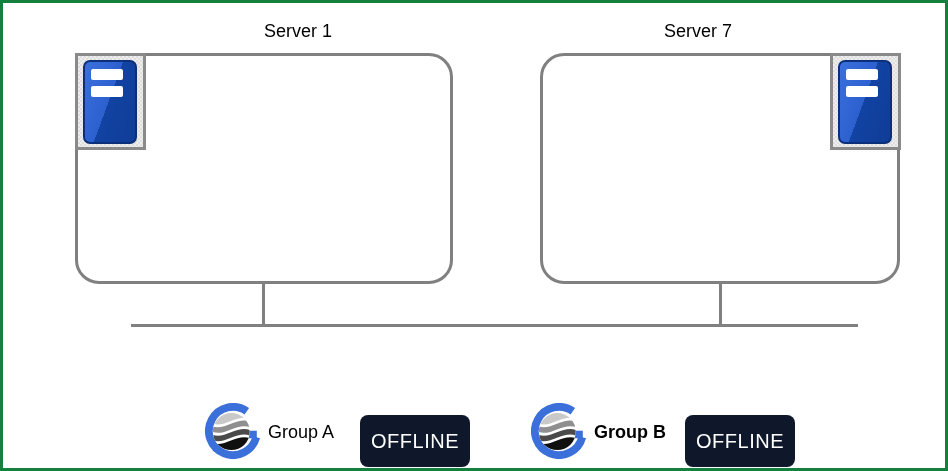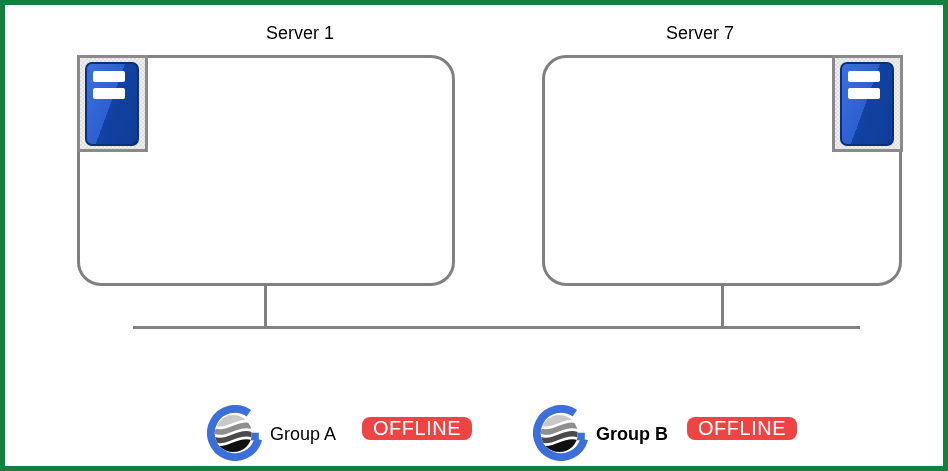--- a/index.html
+++ b/index.html
@@ -1,18 +1,18 @@
 <!DOCTYPE html>
 <html><head>
 <meta charset="utf-8">
 <style>
   html,body { margin:0; padding:0; background:#fff; font-family:"Liberation Sans", sans-serif; }
   #canvas {
     position:relative; width:948px; height:471px;
-    background:#ffffff; border:5px solid #15803d; box-sizing:border-box;
+    background:#ffffff; border:3px solid #15803d; box-sizing:border-box;
     overflow:hidden;
   }
   .server-title {
     position:absolute; top:18px; width:140px; text-align:center;
     font-size:18px; color:#000;
   }
   .server-box {
     position:absolute; top:50px; height:231px; box-sizing:border-box;
     border:3px solid #808080; border-radius:24px; background:#ffffff;
   }
@@ -35,22 +35,22 @@
   .led-bar.b1 { top:9%; }
   .led-bar.b2 { top:30%; }
   .vline { position:absolute; width:3px; height:45px; top:279px; background:#808080; }
   .hline { position:absolute; left:128px; top:321px; width:727px; height:3px; background:#808080; }
   .group-row { position:absolute; top:400px; height:58px; }
   .group-logo { position:absolute; top:0; width:56px; height:56px; }
   .group-label {
     position:absolute; top:17px; font-size:18px; color:#000; line-height:24px; white-space:nowrap;
   }
   .status-badge {
-    position:absolute; top:12px; width:110px; height:23px;
-    background:#ef4444; border-radius:8px; color:#ffffff;
+    position:absolute; top:12px; width:110px; height:52px;
+    background:#0f172a; border-radius:8px; color:#ffffff;
     font-size:20px; letter-spacing:0.5px;
     display:flex; align-items:center; justify-content:center;
   }
 </style>
 </head>
 <body>
 
 <div id="canvas">
 
   <div class="server-title" style="left:225px;">Server 1</div>

